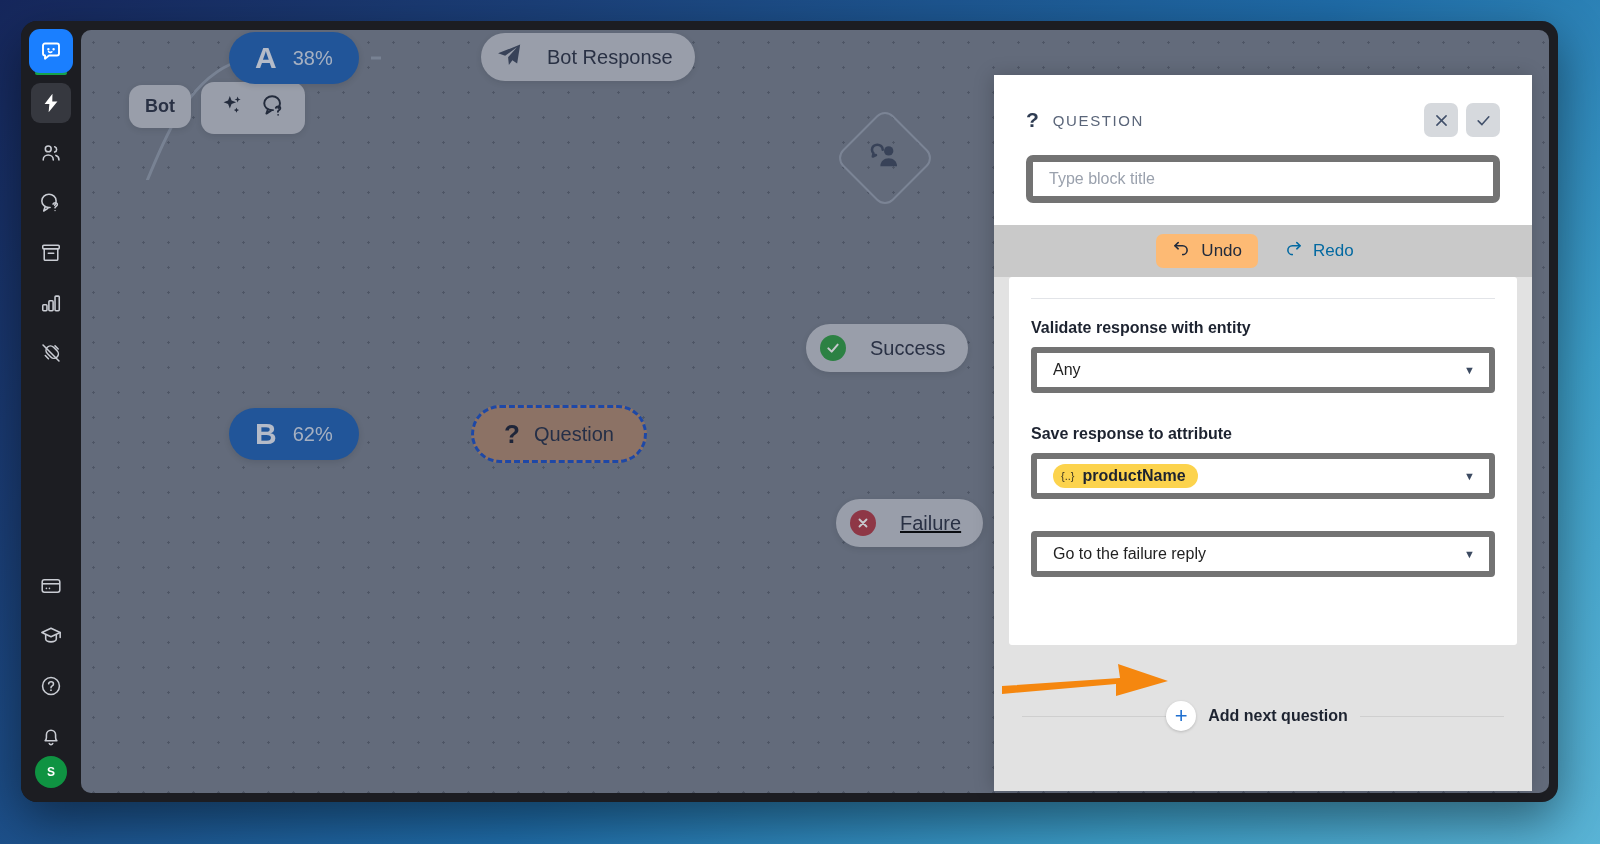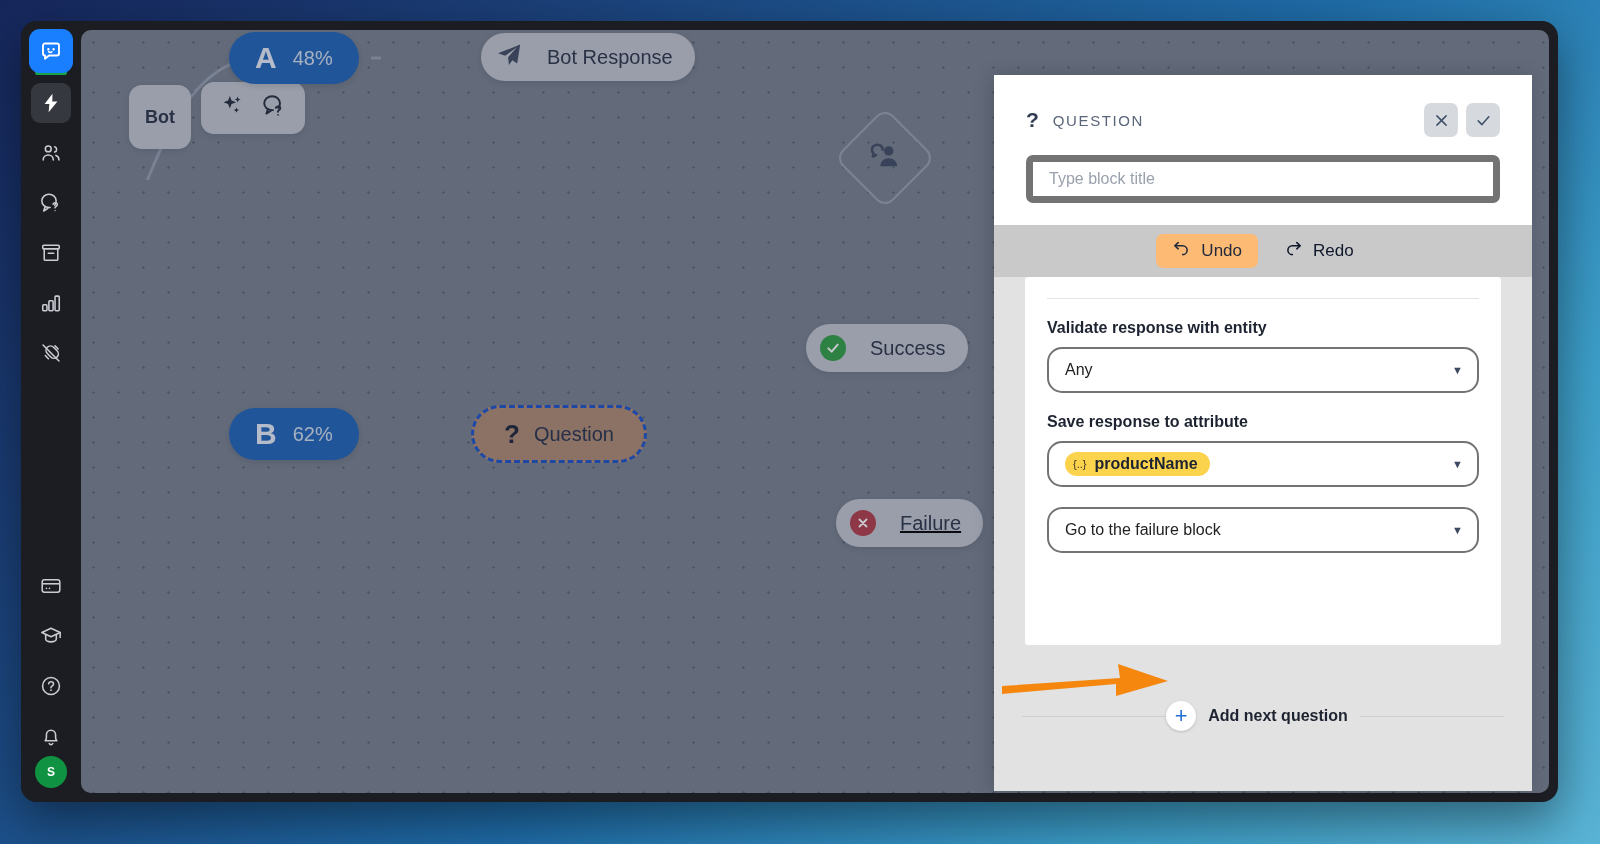--- a/index.html
+++ b/index.html
@@ -64,21 +64,21 @@
   }
   .pill .txt{ white-space:nowrap; }
   .pill-blue{
     background:#1f63b8; color:#dfe6f2; border-radius:28px; height:52px;
     display:flex;align-items:center;gap:16px;padding:0 26px;
     box-shadow:0 2px 6px rgba(0,0,0,.12);
   }
   .pill-blue .letter{ font-size:30px;font-weight:bold;color:#e7edf7;}
   .pill-blue .pct{ font-size:20px;color:#d3deee;}
   .pill-small{
-    background:#c2c6cf;border-radius:13px;height:64px;
+    background:#c2c6cf;border-radius:13px;height:43px;
     display:flex;align-items:center;justify-content:center;
     padding:0 16px; color:#2b3246;font-size:18px;font-weight:bold;
     box-shadow:0 2px 6px rgba(0,0,0,.10);
   }
   .pill-icons{
     background:#c2c6cf;border-radius:13px;height:52px;
     display:flex;align-items:center;gap:16px;padding:0 18px;
     color:#232a3b; box-shadow:0 2px 6px rgba(0,0,0,.10);
   }
   .node-question{
@@ -118,34 +118,34 @@
   }
   .title-input::placeholder{ color:#9aa1ad; }
   .undo-bar{
     background:#c9c9c9; height:52px; display:flex;align-items:center;justify-content:center;gap:10px;
   }
   .ubtn{
     display:flex;align-items:center;gap:10px;height:34px;padding:0 16px;border-radius:7px;
     font-size:17px;cursor:pointer;
   }
   .ubtn.enabled{ background:#fdba74; color:#222b3c;}
-  .ubtn.disabled{ color:#0f172a;}
-  .panel-body{ flex:1 1 auto; position:relative; padding:0 31px; overflow:hidden;}
+  .ubtn.disabled{ color:#0369a1;}
+  .panel-body{ flex:1 1 auto; position:relative; padding:0 15px; overflow:hidden;}
   .card{
     background:#fff; border-radius:3px; padding:12px 22px 26px 22px;
     height:368px; overflow:hidden; position:relative;
   }
   .card .fade-top{
     height:10px;border-bottom:1px solid #e2e4e8;margin:0 0 20px 0;
   }
   .fld-label{ font-size:16px;font-weight:bold;color:#1d2330; margin-bottom:10px;}
   .sel{
-    height:46px;border:2px solid #737373;border-radius:15px;
+    height:46px;border:6px solid #737373;border-radius:4px;
     display:flex;align-items:center;padding:0 14px 0 16px;
-    font-size:16px;color:#222; margin-bottom:20px; cursor:pointer; background:#fff;
+    font-size:16px;color:#222; margin-bottom:32px; cursor:pointer; background:#fff;
   }
   .sel .caret{ margin-left:auto; color:#3c4a61; font-size:11px; }
   .chip{
     background:#fcd34d; border-radius:12px; padding:3px 12px 3px 8px;
     display:inline-flex;align-items:center;gap:8px;
     font-size:16px;font-weight:bold;color:#1d2330;
   }
   .chip .braces{ font-size:11px;color:#3a3320;font-weight:normal;}
   .ask-row{ font-size:16px;color:#2b3140; display:flex;align-items:center;gap:7px;}
   .ask-link{ color:#1f6fd0; font-weight:bold; text-decoration:underline; cursor:pointer;}
@@ -329,21 +329,21 @@
             <path d="M15.6 17.3c0-.9.7-1.3 1.3-1.7.6-.4.9-.8.9-1.5 0-1-.9-1.7-2-1.7-1 0-1.8.5-2.1 1.3"></path>
             <circle cx="15.8" cy="20.1" r=".8" fill="currentColor" stroke="none"></circle>
           </svg>
         </span>
       </div>
     </div>
 
     <div class="node" style="left:148px; top:2px;">
       <div class="pill-blue">
         <span class="letter">A</span>
-        <span class="pct">48%</span>
+        <span class="pct">38%</span>
       </div>
     </div>
 
     <div class="node" style="left:400px; top:3px;">
       <div class="pill">
         <span>
           <svg width="28" height="28" viewBox="0 0 24 24" fill="#3f4a60">
               <path d="M21.6 3 2.6 10.6l6.1 2.1 10.1-7.3-7.6 8.5.7 6.6 3-4 4.1 2.8z"></path>
             </svg>
         </span>
@@ -458,21 +458,21 @@
         <div class="fld-label">Save response to attribute</div>
         <div class="sel">
           <span class="chip">
             <span class="braces">{..}</span>
             <span>productName</span>
           </span>
           <span class="caret">▼</span>
         </div>
 
         <div class="sel">
-          <span>Go to the failure block</span>
+          <span>Go to the failure reply</span>
           <span class="caret">▼</span>
         </div>
 
       </div>
 
       <div class="add-row">
         <div class="line"></div>
         <div class="plus-btn">+</div>
         <div class="add-label">Add next question</div>
         <div class="line"></div>

